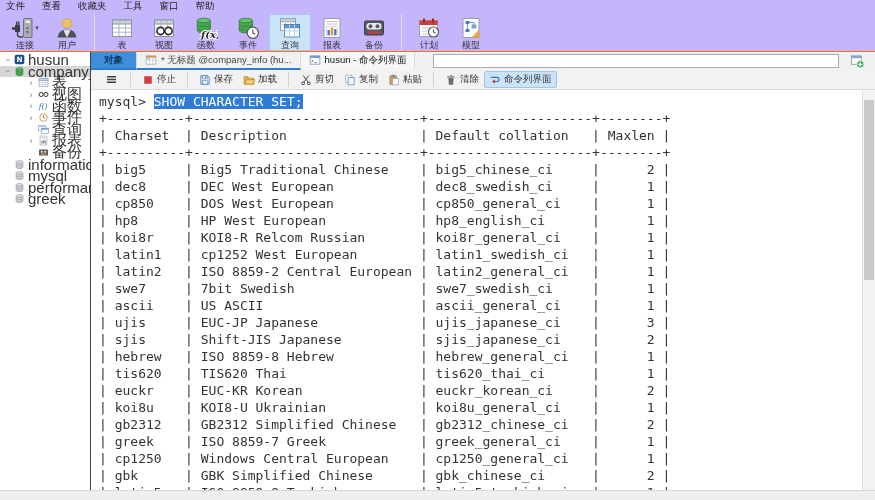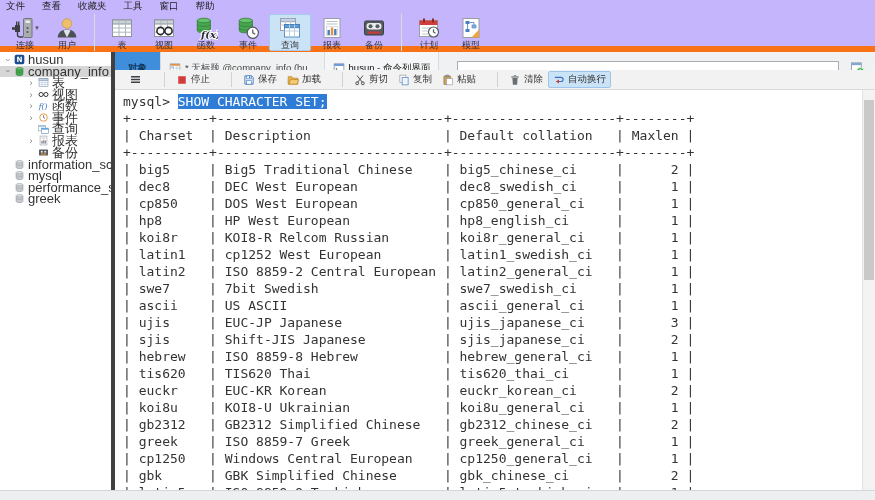--- a/index.html
+++ b/index.html
@@ -5,66 +5,66 @@
   *{box-sizing:border-box;margin:0;padding:0}
   html,body{width:875px;height:500px;overflow:hidden}
   body{font-family:"Liberation Sans",sans-serif;background:#f2f2f2;color:#222}
   .window{width:875px;height:500px;display:flex;flex-direction:column;background:#c4b5fd}
 
   
   .menubar{height:13px;display:flex;align-items:center;gap:17px;padding:0 6px;font-size:9.5px;color:#222;flex:0 0 auto}
   .mitem{cursor:default}
 
   
-  .toolbar{height:39px;display:flex;align-items:flex-start;padding:1px 4px 0 4px;border-bottom:6px solid #f97316;flex:0 0 auto}
+  .toolbar{height:39px;display:flex;align-items:flex-start;padding:1px 4px 0 4px;border-bottom:1px solid #f97316;flex:0 0 auto}
   .tgroup{display:flex}
   .tgroup + .tgroup{border-left:1px solid #dcdcdc;margin-left:6px;padding-left:6px}
   .tbtn{width:42px;height:37px;display:flex;flex-direction:column;align-items:center;justify-content:flex-start;font-size:9px;color:#333;border:1px solid transparent;border-radius:2px}
   .tbtn.active{background:var(--hl);border-color:#a3cbee}
   .ticon-wrap{height:25px;display:flex;align-items:center}
   .ticon{width:24px;height:24px}
   .dd{font-size:7px;color:#555;line-height:25px}
   .tlabel{line-height:10px;white-space:nowrap}
 
   
   .content{flex:1 1 auto;display:flex;min-height:0}
 
   
-  .sidebar{width:115px;flex:0 0 auto;background:#fff;border-right:4px solid #404040;font-size:13px;overflow:hidden;padding-top:2px}
+  .sidebar{width:91px;flex:0 0 auto;background:#fff;border-right:1px solid #404040;font-size:15px;overflow:hidden;padding-top:2px}
   .srow{height:11.6px;display:flex;align-items:center;gap:3px;white-space:nowrap;color:#333}
   .srow.selected{background:#d6d6d6}
   .srow[data-level="0"]{padding-left:3px}
   .srow[data-level="1"]{padding-left:3px}
   .srow[data-level="2"]{padding-left:27px}
   .exp{width:8px;flex:0 0 auto;color:#777;font-size:9px;text-align:center}
   .exp[data-exp="closed"]::before{content:"›";display:inline-block}
   .exp[data-exp="open"]::before{content:"›";display:inline-block;transform:rotate(90deg)}
   .sicon{width:11px;height:11px;flex:0 0 auto}
   .slabel{overflow:hidden}
 
   
   .main{flex:1 1 auto;display:flex;flex-direction:column;min-width:0}
 
   
   .tabbar{height:18px;display:flex;align-items:stretch;background:#eff1f2;flex:0 0 auto}
-  .tab{display:flex;align-items:center;gap:4px;padding:16px 8px;font-size:9.5px;color:#444;border-right:1px solid #dadada;border-bottom:2px solid var(--accent);white-space:nowrap;cursor:default}
+  .tab{display:flex;align-items:center;gap:4px;padding:0 8px;font-size:9.5px;color:#444;border-right:1px solid #dadada;border-bottom:2px solid var(--accent);white-space:nowrap;cursor:default}
   .tab.objects{background:var(--objtab);color:#12365c;font-weight:bold;justify-content:center;min-width:46px}
   .tab.active{font-weight:normal;color:#0f0f0f;background:#f4f6f7;border-bottom:2px solid transparent}
   .tabicon{width:12px;height:12px}
   .tabfill{flex:1;display:flex;align-items:center;border-bottom:none}
   .filter{flex:1;height:14px;margin:0 4px 0 10px;border:1px solid #a9acb1;background:#fff;font-size:9px;padding:0 3px;outline:none}
   .newtab{width:20px;display:flex;align-items:center;justify-content:center;background:transparent;border:none}
   .newtab svg{width:15px;height:15px}
 
   
   .querybar{height:20px;display:flex;align-items:center;background:#f2f2f2;border-bottom:1px solid #d9d9d9;padding-left:8px;font-size:9.5px;color:#333;flex:0 0 auto}
   .qbtn{display:flex;align-items:center;gap:3px;padding:1px 4px;border:1px solid transparent;border-radius:2px;white-space:nowrap}
   .qbtn.active{background:var(--hl);border-color:#9cc6ec}
   .qbtn svg{width:12px;height:12px}
-  .qgroup{display:flex;align-items:center;border-left:1px solid #d2d2d2;margin-left:16px;padding-left:6px;height:15px}
+  .qgroup{display:flex;align-items:center;border-left:1px solid #d2d2d2;margin-left:6px;padding-left:6px;height:15px}
   .menubtn{background:none;border:none;padding:0 6px;display:flex;align-items:center}
   .menubtn svg{width:13px;height:13px}
 
   
   .console{flex:1 1 auto;background:#fff;position:relative;overflow:hidden}
   .console pre{margin:0;padding:3px 14px 0 8px;font-family:"DejaVu Sans Mono",monospace;font-size:13px;line-height:17px;color:#333;white-space:pre}
   .cmd{background:var(--sel);color:#fff}
   .res{display:block}
   .vscroll{position:absolute;top:0;right:0;width:13px;height:100%;background:#f3f3f3;border-left:1px solid #e3e3e3}
   .vthumb{position:absolute;top:10px;left:1px;width:10px;height:180px;background:#c9c9c9}
@@ -646,21 +646,21 @@
                     <svg>
                     <use href="#i-clear"></use>
                   </svg>
                     <span>清除</span>
                   </div>
                 
                   <div class="qbtn active">
                     <svg>
                     <use href="#i-wrap"></use>
                   </svg>
-                    <span>自动换行</span>
+                    <span>命令列界面</span>
                   </div>
                 </div>
             </div>
           </div>
       </div>
 
       <div class="console">
         <pre><span class="prompt">mysql&gt; </span><span class="cmd">SHOW CHARACTER SET;</span><span class="res">+----------+-----------------------------+---------------------+--------+
 | Charset  | Description                 | Default collation   | Maxlen |
 +----------+-----------------------------+---------------------+--------+

